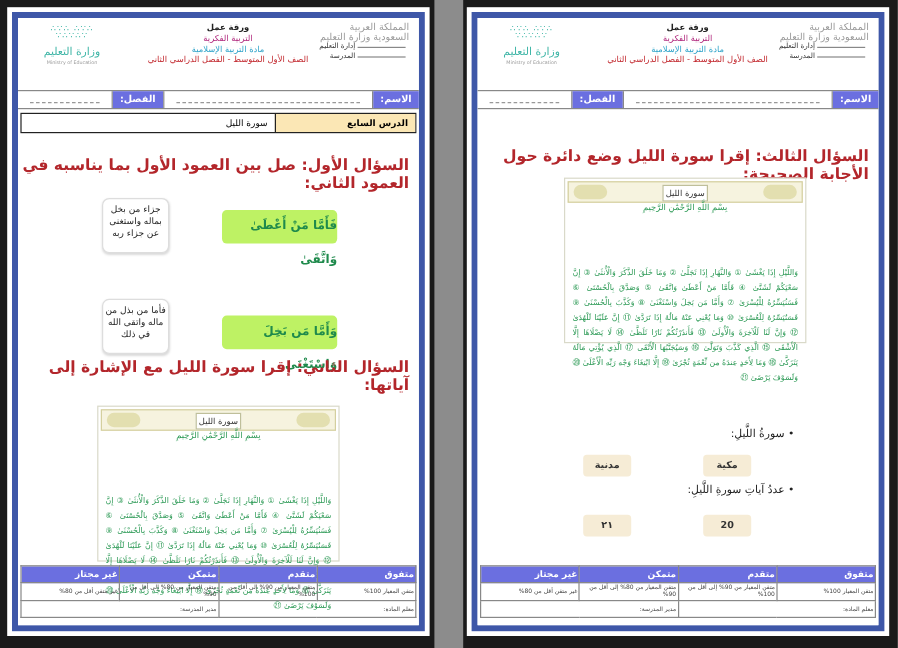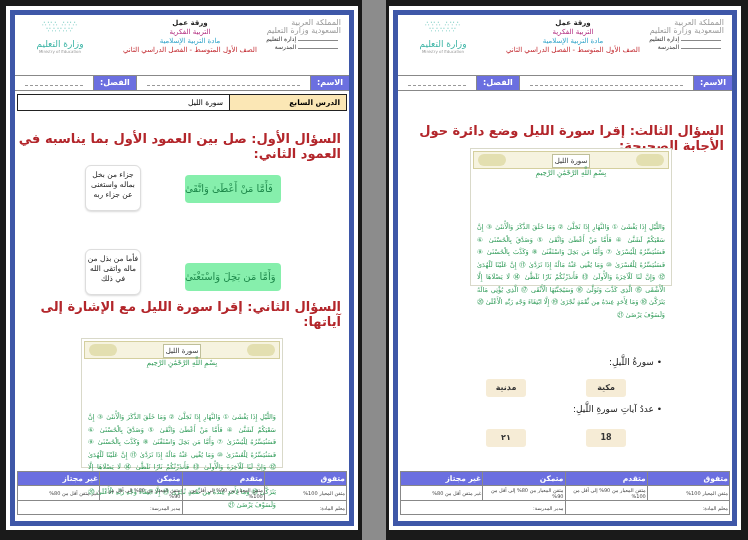--- a/index.html
+++ b/index.html
@@ -29,21 +29,21 @@
   
   .namerow{position:absolute;left:0;right:0;top:60px;height:14px;border-top:1px solid #888;border-bottom:1px solid #888;display:flex;direction:rtl;}
   .lbl{background:#6b6fe0;color:#fff;font-size:8px;font-weight:bold;padding:0 6px;line-height:14px;}
   .fill{flex:1;border-left:1px solid #888;border-right:1px solid #888;position:relative;}
   .fill span{position:absolute;left:10px;right:10px;bottom:4px;border-bottom:1px dashed #999;}
   
   .lesson{position:absolute;left:2px;right:2px;top:79px;height:15px;border:1.5px solid #222;display:flex;direction:rtl;font-size:7.5px;}
   .lesson .l1{width:110px;background:#fbe7b5;font-weight:bold;padding-right:6px;line-height:15px;border-left:1.5px solid #222;}
   .lesson .l2{flex:1;padding-right:6px;line-height:15px;}
   .q{position:absolute;right:8px;direction:rtl;color:#b3262b;font-weight:bold;font-size:13px;}
-  .ayah{position:absolute;background:#86efac;border-radius:4px;color:#1f8a4c;font-size:10px;text-align:left;direction:rtl;}
+  .ayah{position:absolute;background:#bef264;border-radius:4px;color:#1f8a4c;font-size:10px;text-align:right;direction:rtl;font-weight:bold;}
   .card{position:absolute;background:#fff;border:1px solid #ddd;border-radius:6px;box-shadow:0 1px 2px rgba(0,0,0,.15);font-size:7.5px;text-align:center;line-height:10px;direction:rtl;color:#222;padding-top:4px;}
   .surah{position:absolute;border:1px solid #d9d9c9;background:#fff;}
   .surah .top{position:absolute;left:2px;right:2px;top:2px;height:16px;background:#f6f3df;border:1px solid #d4cf9e;}
   .surah .title{position:absolute;left:40%;right:40%;top:2px;height:12px;background:#fff;border:1px solid #bfbf9a;font-size:7px;color:#333;text-align:center;line-height:12px;}
   .surah .orn{position:absolute;top:2px;width:28px;height:12px;border-radius:6px;background:#e3dfb0;}
   .surah .basmala{position:absolute;left:0;right:0;top:20px;text-align:center;color:#2d9a56;font-size:7px;}
   .surah .lines{position:absolute;left:6px;right:6px;top:32px;direction:rtl;color:#2d9a56;font-size:6.5px;line-height:12.5px;text-align:justify;margin-top:40px;}
   .bullet{position:absolute;direction:rtl;font-size:9px;color:#222;}
   .opt{position:absolute;background:#f6ecd6;border-radius:3px;font-size:8px;font-weight:bold;text-align:center;line-height:18px;color:#333;width:40px;height:18px;}
   
@@ -173,21 +173,21 @@
           <div class="title">سورة الليل</div>
         </div>
       <div class="basmala">بِسْمِ اللَّهِ الرَّحْمَٰنِ الرَّحِيمِ</div>
       <div class="lines">وَاللَّيْلِ إِذَا يَغْشَىٰ ① وَالنَّهَارِ إِذَا تَجَلَّىٰ ② وَمَا خَلَقَ الذَّكَرَ وَالْأُنثَىٰ ③ إِنَّ سَعْيَكُمْ لَشَتَّىٰ ④ فَأَمَّا مَنْ أَعْطَىٰ وَاتَّقَىٰ ⑤ وَصَدَّقَ بِالْحُسْنَىٰ ⑥ فَسَنُيَسِّرُهُ لِلْيُسْرَىٰ ⑦ وَأَمَّا مَن بَخِلَ وَاسْتَغْنَىٰ ⑧ وَكَذَّبَ بِالْحُسْنَىٰ ⑨ فَسَنُيَسِّرُهُ لِلْعُسْرَىٰ ⑩ وَمَا يُغْنِي عَنْهُ مَالُهُ إِذَا تَرَدَّىٰ ⑪ إِنَّ عَلَيْنَا لَلْهُدَىٰ ⑫ وَإِنَّ لَنَا لَلْآخِرَةَ وَالْأُولَىٰ ⑬ فَأَنذَرْتُكُمْ نَارًا تَلَظَّىٰ ⑭ لَا يَصْلَاهَا إِلَّا الْأَشْقَى ⑮ الَّذِي كَذَّبَ وَتَوَلَّىٰ ⑯ وَسَيُجَنَّبُهَا الْأَتْقَى ⑰ الَّذِي يُؤْتِي مَالَهُ يَتَزَكَّىٰ ⑱ وَمَا لِأَحَدٍ عِندَهُ مِن نِّعْمَةٍ تُجْزَىٰ ⑲ إِلَّا ابْتِغَاءَ وَجْهِ رَبِّهِ الْأَعْلَىٰ ⑳ وَلَسَوْفَ يَرْضَىٰ ㉑</div>
     </div>
 
     <div class="bullet" style="right:70px;top:342px">• سورةُ اللَّيلِ:</div>
     <div class="opt" style="left:188px;top:364px">مكية</div>
     <div class="opt" style="left:88px;top:364px">مدنية</div>
     <div class="bullet" style="right:70px;top:389px">• عددُ آياتِ سورةِ اللَّيلِ:</div>
-    <div class="opt" style="left:188px;top:414px">18</div>
+    <div class="opt" style="left:188px;top:414px">20</div>
     <div class="opt" style="left:88px;top:414px">٢١</div>
 
     <table class="foot">
       <tbody>
           <tr class="h">
             <td>متفوق</td>
             <td>متقدم</td>
             <td>متمكن</td>
             <td>غير مجتاز</td>
           </tr>

